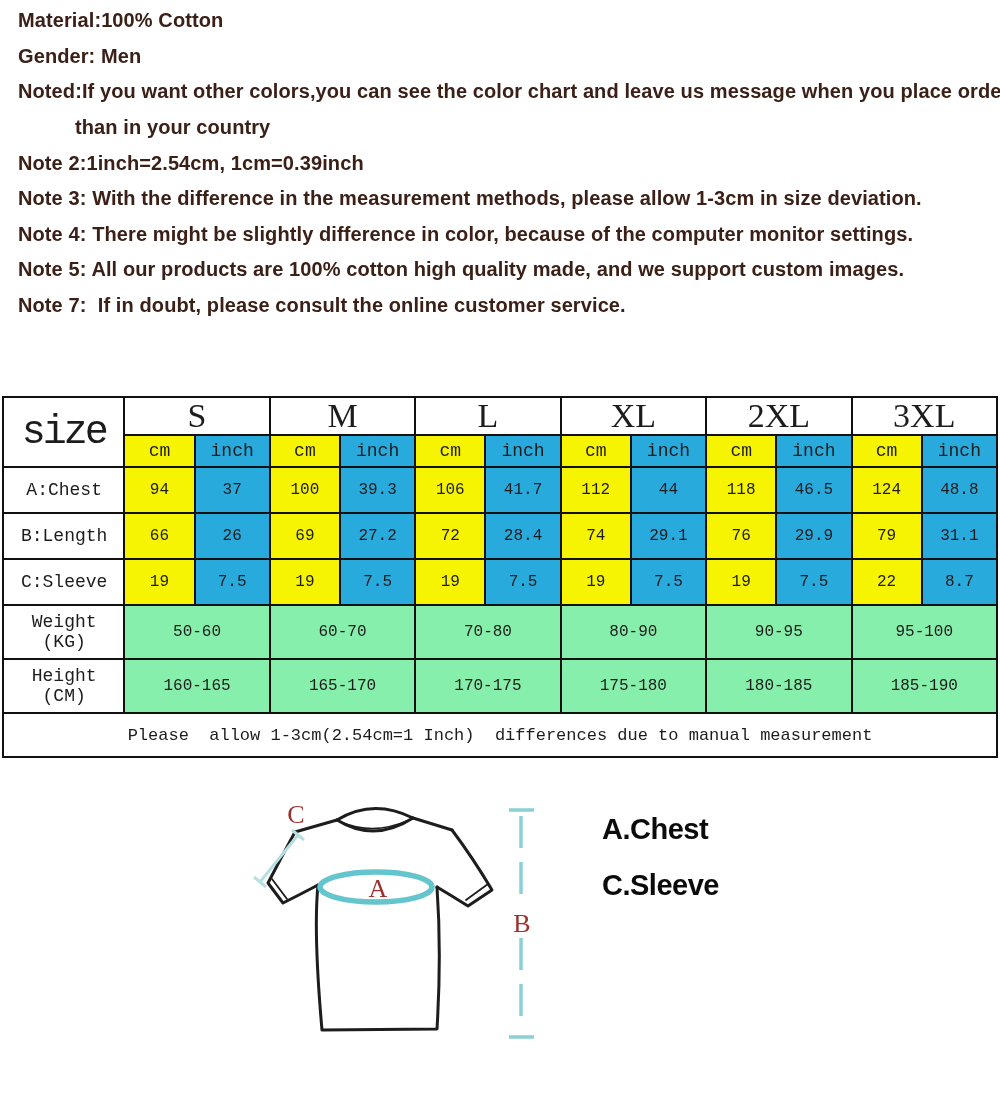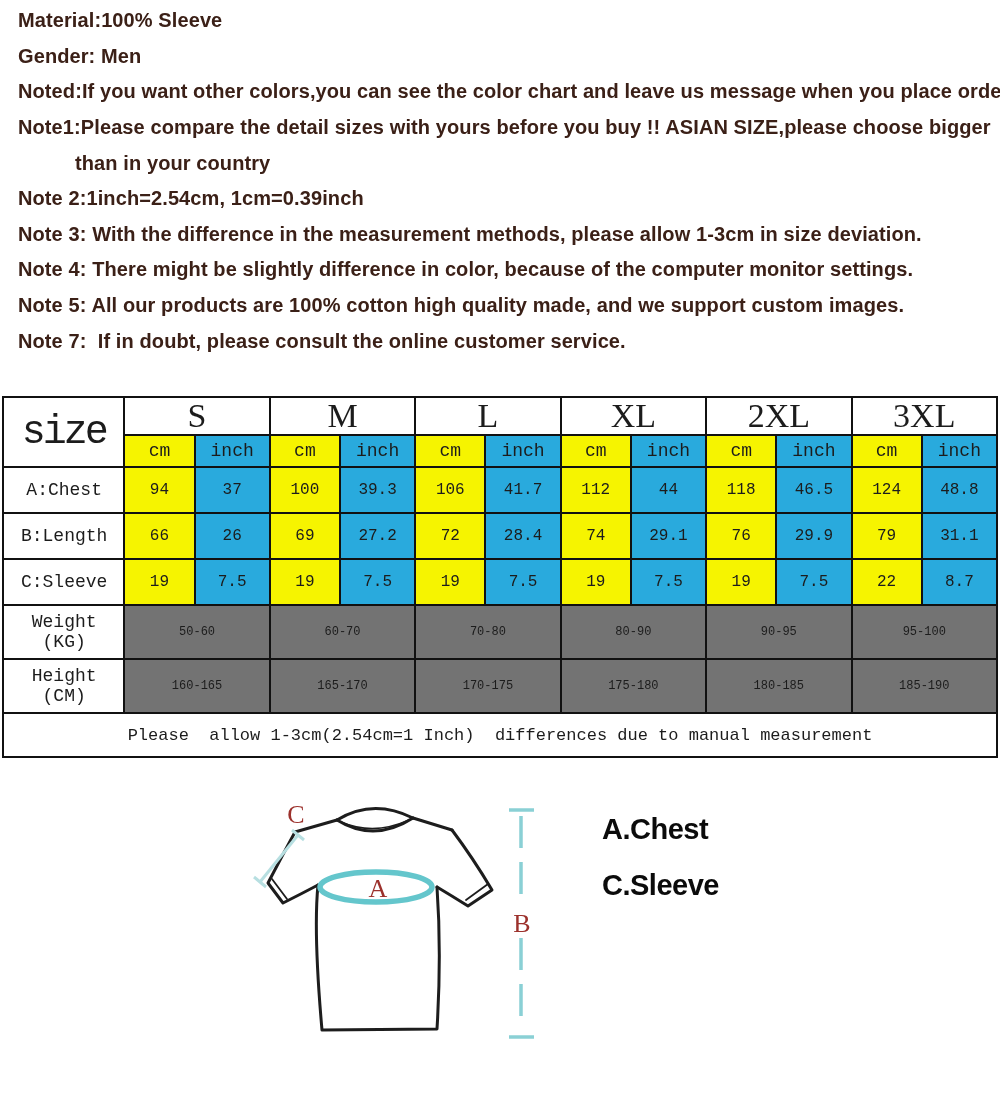--- a/index.html
+++ b/index.html
@@ -33,21 +33,21 @@
   tr.r-data{height:46px;margin-left:32px;}
   tr.r-span{height:54px;}
   tr.r-note{height:44px;}
   td.corner{font-size:40px;letter-spacing:-3px;background:#fff;}
   td.size-name{font-family:"Liberation Serif","DejaVu Serif",serif;font-size:34px;font-weight:400;background:#fff;line-height:1;}
   td.unit{font-size:18px;margin-left:7px;}
   td.cm{background:var(--cm-bg,#f6f400);}
   td.inch{background:var(--inch-bg,#29aadd);}
   td.num{font-size:16px;}
   td.rlabel{text-align:left;padding-left:2px;font-size:18px;background:#fff;}
-  td.span-cell{font-size:12px;background:#737373;}
+  td.span-cell{font-size:16px;background:#86efac;}
   td.note-cell{font-size:17px;background:#fff;white-space:pre;border-radius:15px;}
 
   
   #diagram{position:absolute;left:0;top:780px;width:1000px;height:321px;}
   #diagram svg{position:absolute;left:0;top:0;}
   .shirt-stroke{stroke:var(--shirt-outline,#1d1d1d);stroke-width:3;fill:none;stroke-linecap:round;stroke-linejoin:round;}
   .shirt-thin{stroke:var(--shirt-outline,#1d1d1d);stroke-width:1.8;fill:none;stroke-linecap:round;}
   .chest-ellipse{stroke:var(--ellipse-teal,#64c6cc);stroke-width:5.5;fill:none;}
   .b-line{stroke:var(--line-teal,#8ad0d5);stroke-width:3.5;fill:none;}
   .c-line{stroke:var(--sleeve-line-teal,#b7dfe1);stroke-width:3;fill:none;}
@@ -58,24 +58,23 @@
     font-size:29px;font-weight:900;letter-spacing:-.5px;
     color:var(--legend-text,#0b0b0b);
   }
 </style>
 </head>
 <body>
 
 <div id="page">
 
   <div id="notes">
-      <div class="note-line">Material:100% Sleeve</div>
+      <div class="note-line">Material:100% Cotton</div>
       <div class="note-line">Gender: Men</div>
       <div class="note-line">Noted:If you want other colors,you can see the color chart and leave us message when you place order!</div>
-      <div class="note-line">Note1:Please compare the detail sizes with yours before you buy !! ASIAN SIZE,please choose bigger</div>
       <div class="note-line indent">than in your country</div>
       <div class="note-line">Note 2:1inch=2.54cm, 1cm=0.39inch</div>
       <div class="note-line">Note 3: With the difference in the measurement methods, please allow 1-3cm in size deviation.</div>
       <div class="note-line">Note 4: There might be slightly difference in color, because of the computer monitor settings.</div>
       <div class="note-line">Note 5: All our products are 100% cotton high quality made, and we support custom images.</div>
       <div class="note-line">Note 7:  If in doubt, please consult the online customer service.</div>
     </div>
 
   <div id="table-wrap">
       <table>

